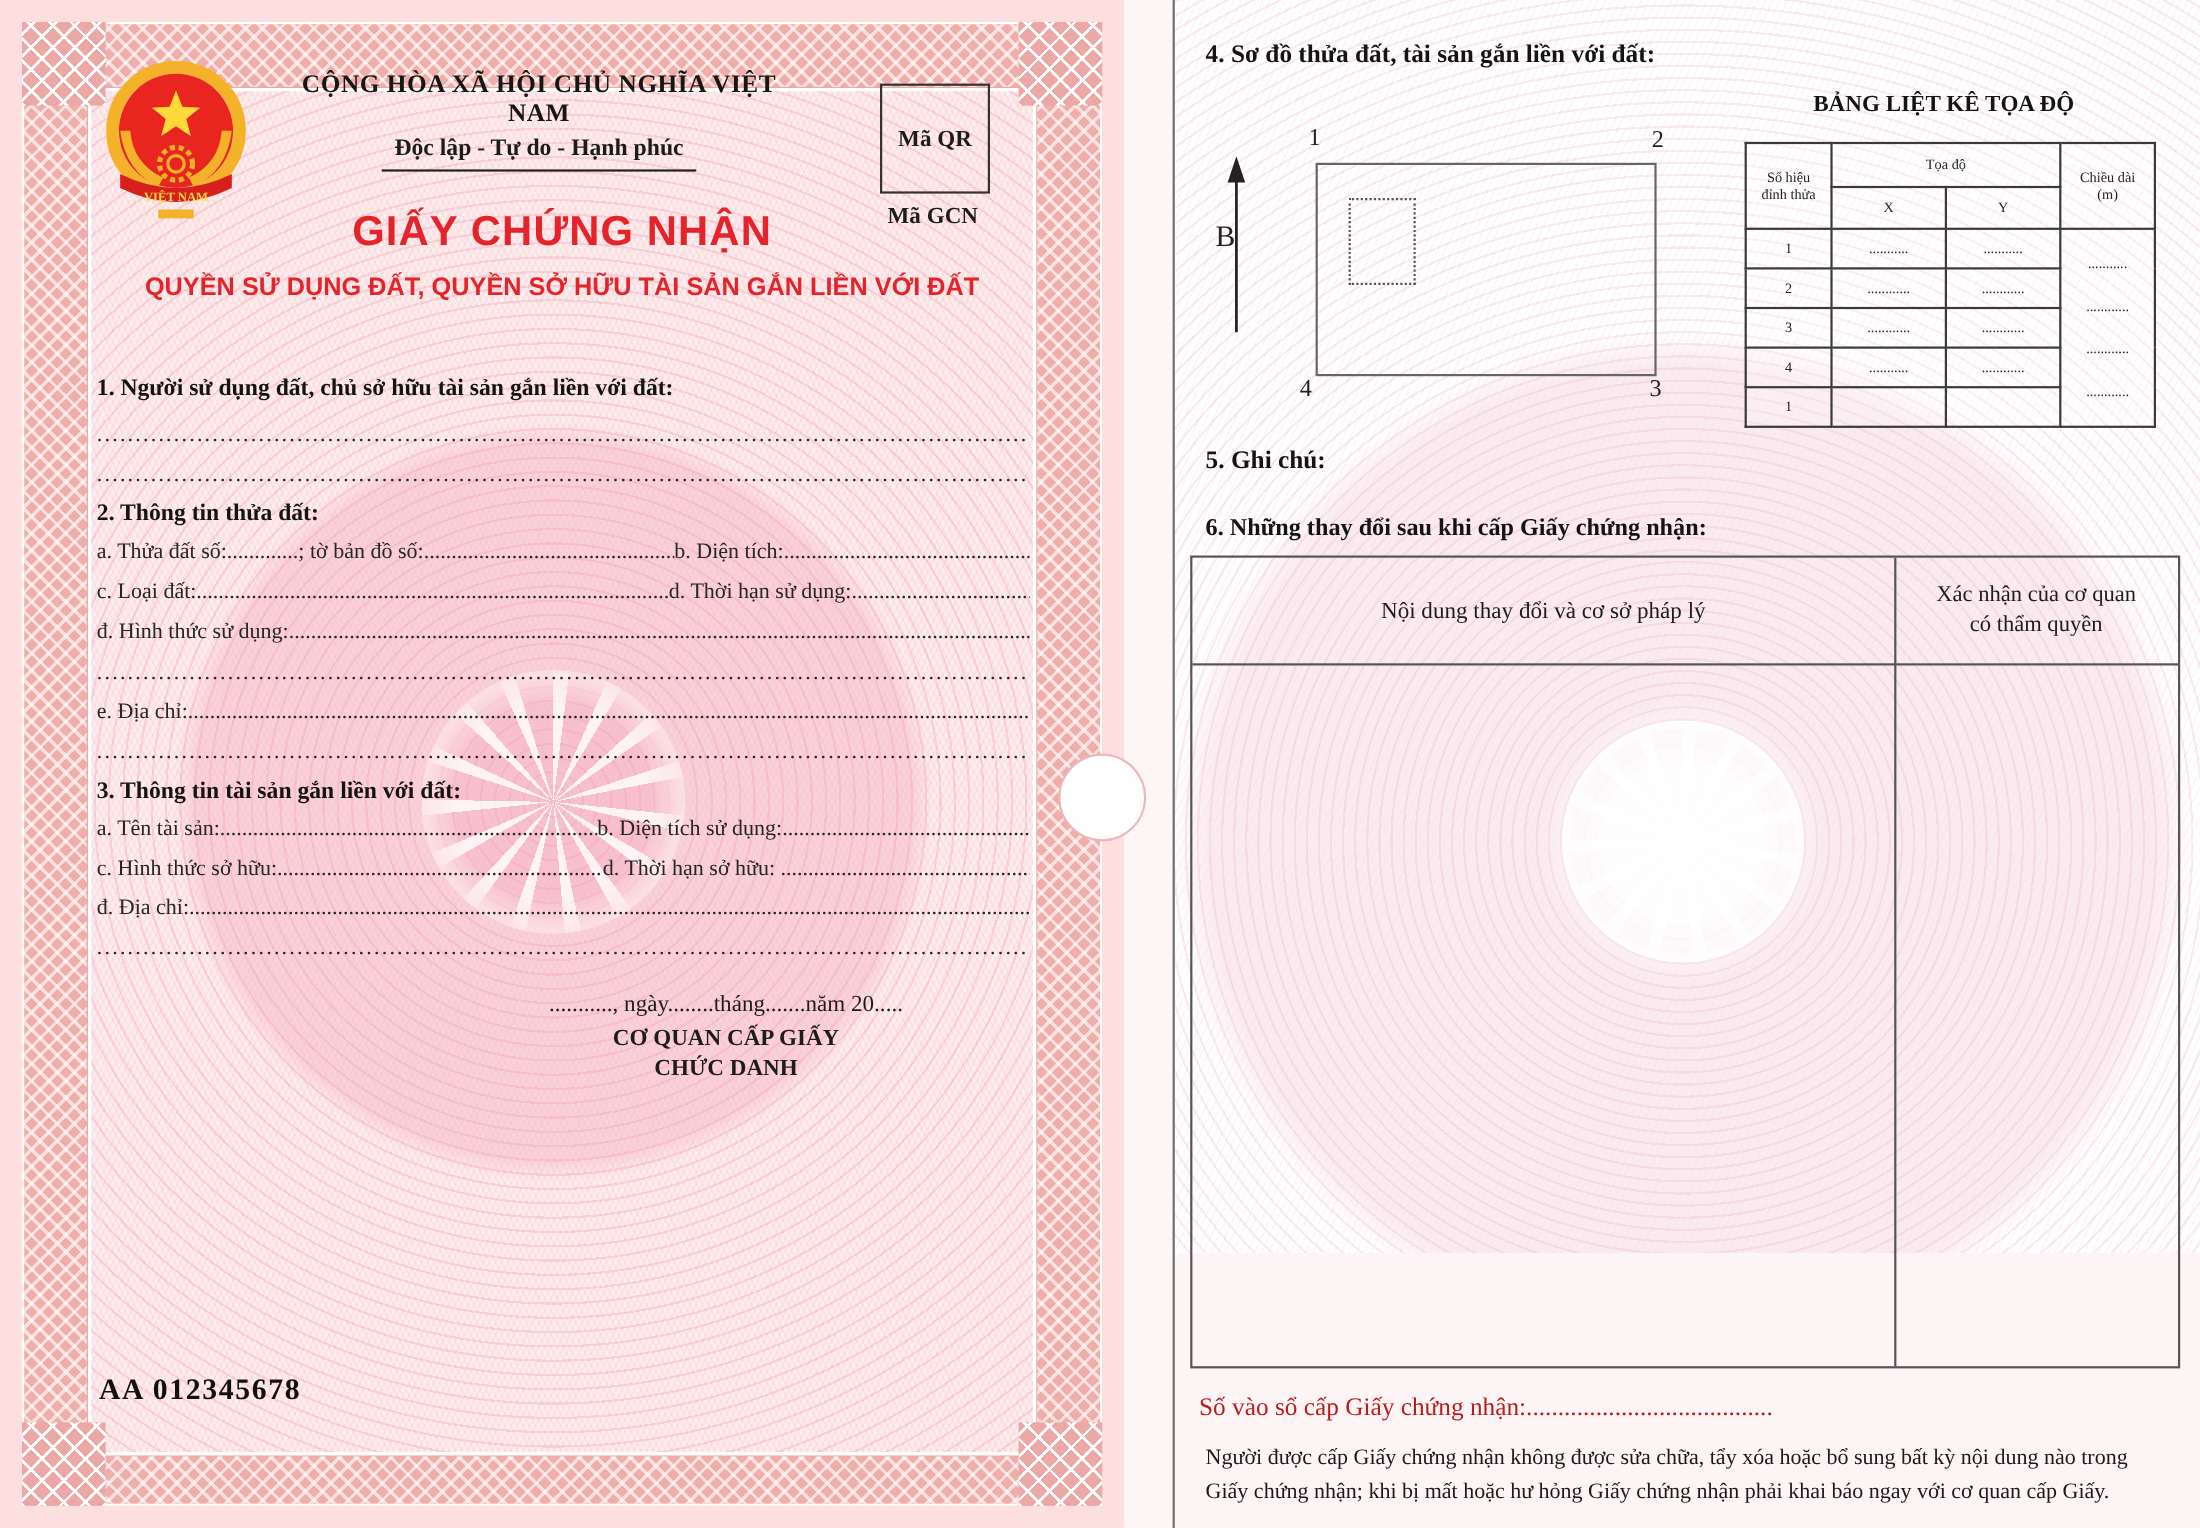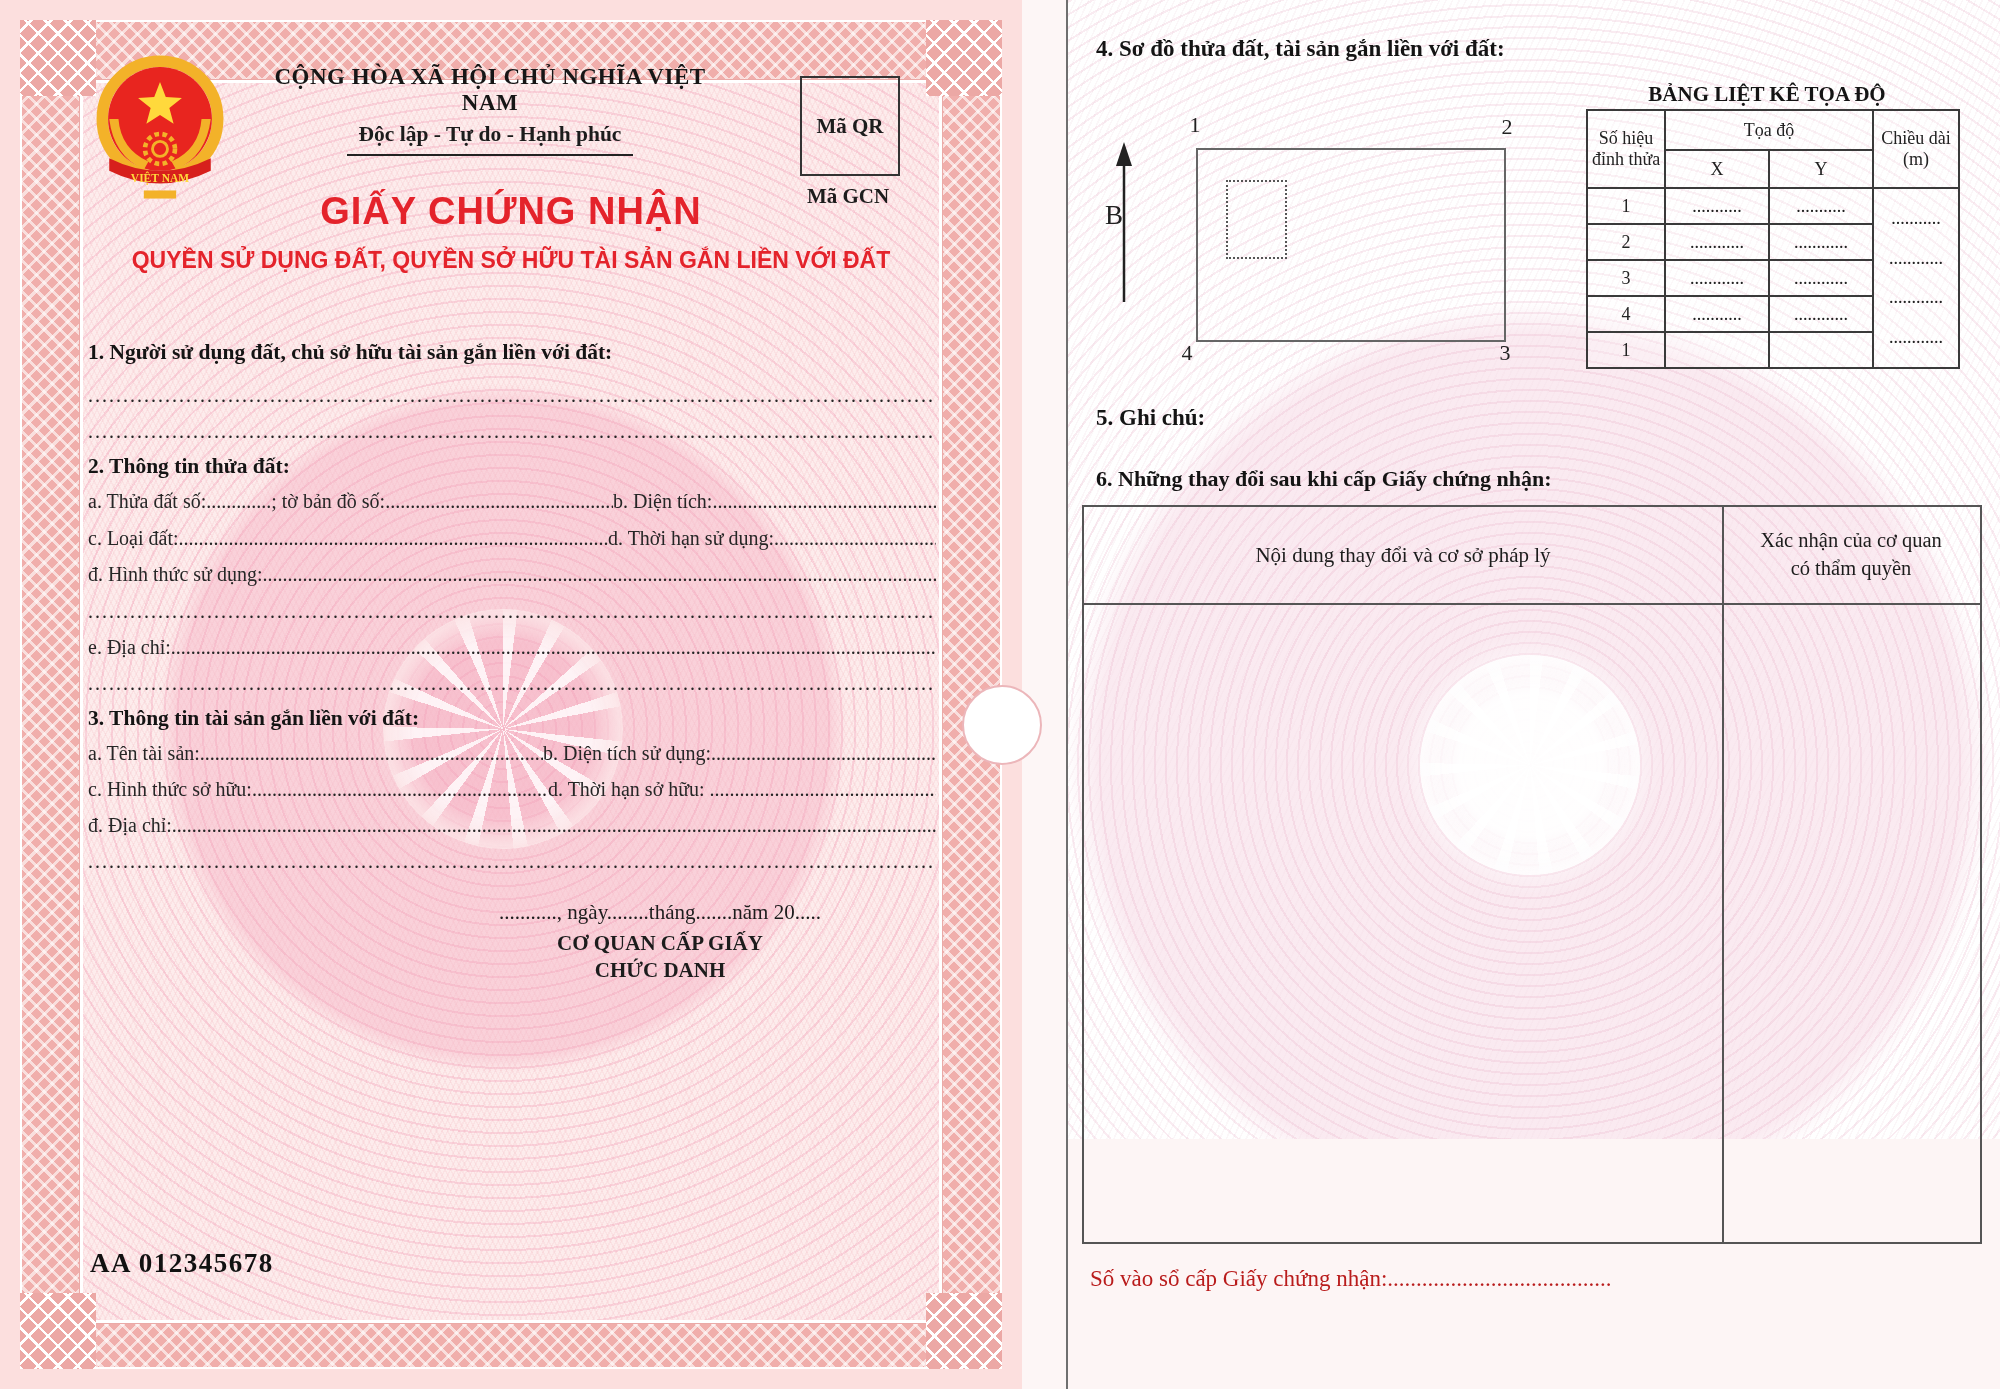--- a/index.html
+++ b/index.html
@@ -84,22 +84,22 @@
 
   .north-arrow{position:absolute;left:40px;top:138px;z-index:5;}
   .north-label{position:absolute;left:30px;top:200px;width:32px;text-align:center;font-size:27px;color:#222;z-index:5;}
   .plot-rect{position:absolute;left:128px;top:148px;width:306px;height:190px;border:2px solid #666;z-index:5;}
   .plot-dotted{position:absolute;left:158px;top:180px;width:57px;height:75px;border:2px dotted #555;z-index:5;}
   .vlabel{position:absolute;font-size:22px;color:#222;z-index:5;width:30px;text-align:center;}
   .v1{left:112px;top:112px;} .v2{left:424px;top:114px;} .v3{left:422px;top:340px;} .v4{left:104px;top:340px;}
 
   .coord-title{position:absolute;left:516px;top:82px;width:366px;text-align:center;
       font-weight:bold;font-size:21px;color:#141414;z-index:5;}
-  table.coord{position:absolute;left:518px;top:109px;border-collapse:collapse;z-index:5;
-      font-size:18px;color:#222;background:rgba(255,255,255,.25);}
+  table.coord{position:absolute;left:518px;top:129px;border-collapse:collapse;z-index:5;
+      font-size:13px;color:#222;background:rgba(255,255,255,.25);}
   table.coord th, table.coord td{border:2px solid #3a3a3a;text-align:center;padding:0;font-weight:normal;}
   .cw1{width:76px;} .cw2{width:102px;font-family:Liberation Serif, serif;} .cw3{width:102px;} .cw4{width:84px;}
   .hr1{height:40px;} .hr2{height:38px;} .dr{height:36px;}
   .len-inner{height:178px;display:flex;flex-direction:column;justify-content:space-evenly;align-items:center;}
 
   .ch-table{position:absolute;left:14px;top:505px;width:896px;height:735px;border:2px solid #555;z-index:5;}
   .ch-divider{position:absolute;left:638px;top:0;bottom:0;width:2px;background:#555;}
   .ch-header{position:absolute;left:0;right:0;top:0;height:96px;border-bottom:2px solid #555;display:flex;}
   .ch-c1{width:638px;display:flex;align-items:center;justify-content:center;font-size:21px;border-radius:11px;}
   .ch-c2{flex:1;display:flex;flex-direction:column;align-items:center;justify-content:center;
@@ -281,15 +281,19 @@
       <div class="ch-header">
         <div class="ch-c1">Nội dung thay đổi và cơ sở pháp lý</div>
         <div class="ch-c2">
           <span>Xác nhận của cơ quan</span>
           <span>có thẩm quyền</span>
         </div>
       </div>
     </div>
 
     <div class="register">Số vào sổ cấp Giấy chứng nhận:.......................................</div>
+    <div class="warning">
+      <div>Người được cấp Giấy chứng nhận không được sửa chữa, tẩy xóa hoặc bổ sung bất kỳ nội dung nào trong</div>
+      <div>Giấy chứng nhận; khi bị mất hoặc hư hỏng Giấy chứng nhận phải khai báo ngay với cơ quan cấp Giấy.</div>
+    </div>
   </div>
 
 </div>
 
 </body></html>

